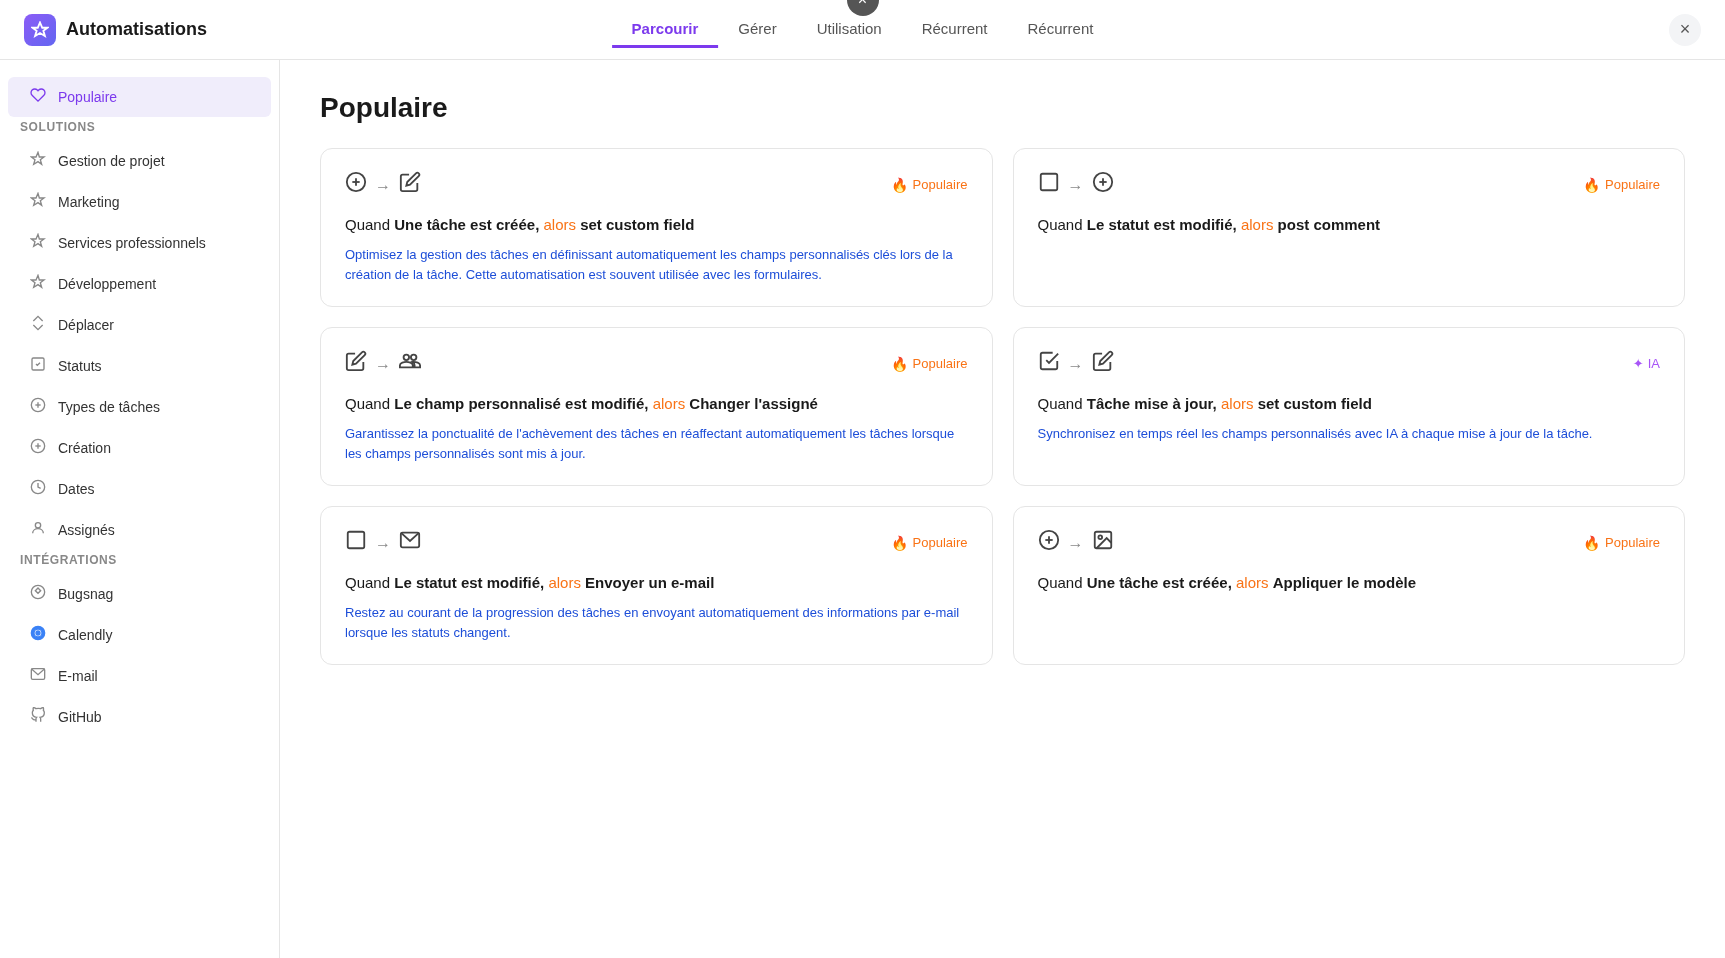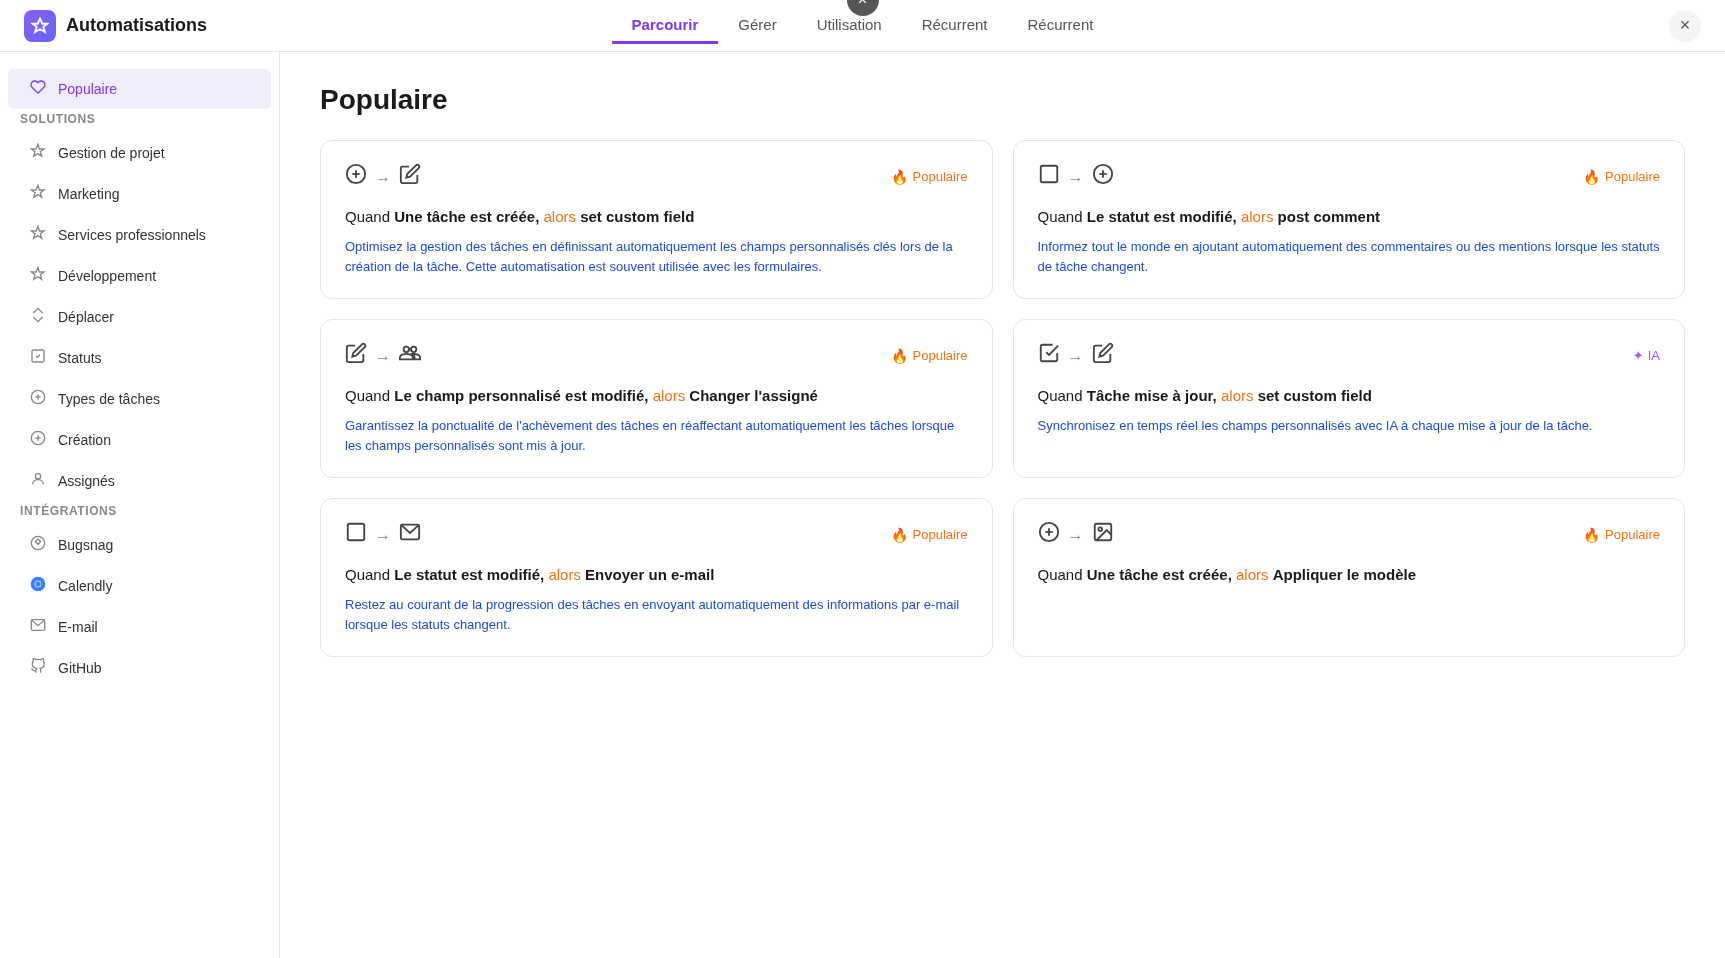--- a/index.html
+++ b/index.html
@@ -11,21 +11,21 @@
       overflow: hidden;
       display: flex;
       flex-direction: column;
     }
 
     
     .top-bar {
       display: flex;
       align-items: center;
       padding: 0 24px;
-      height: 52px;
+      height: 60px;
       border-bottom: 1px solid #e5e5e5;
       flex-shrink: 0;
       position: relative;
     }
     .app-logo {
       display: flex;
       align-items: center;
       gap: 10px;
       font-size: 18px;
       font-weight: 600;
@@ -322,20 +322,29 @@
             <circle cx="12" cy="12" r="10"></circle>
             <line x1="12" y1="8" x2="12" y2="16"></line>
             <line x1="8" y1="12" x2="16" y2="12"></line>
           </svg>
       </span>
       <span>Création</span>
     </div>
     <div class="sidebar-item">
       <span class="sidebar-icon">
         <svg width="16" height="16" viewBox="0 0 24 24" fill="none" stroke="#888" stroke-width="2">
+            <circle cx="12" cy="12" r="10"></circle>
+            <polyline points="12 6 12 12 16 14"></polyline>
+          </svg>
+      </span>
+      <span>Dates</span>
+    </div>
+    <div class="sidebar-item">
+      <span class="sidebar-icon">
+        <svg width="16" height="16" viewBox="0 0 24 24" fill="none" stroke="#888" stroke-width="2">
             <circle cx="12" cy="8" r="4"></circle>
             <path d="M4 20c0-4 3.6-7 8-7s8 3 8 7"></path>
           </svg>
       </span>
       <span>Assignés</span>
     </div>
 
     <div class="sidebar-section-label">Intégrations</div>
     <div class="sidebar-item">
       <span class="sidebar-icon">
@@ -432,21 +441,20 @@
             <span class="badge-flame">🔥</span>
             <span>Populaire</span>
           </div>
         </div>
         <div class="card-title">
           <span class="when">Quand</span>
           <strong>Le statut est modifié,</strong>
           <span class="then"> alors</span>
           <strong> post comment</strong>
         </div>
-        <div class="card-desc">Informez tout le monde en ajoutant automatiquement des commentaires ou des mentions lorsque les statuts de tâche changent.</div>
       </div>
 
       <div class="card">
         <div class="card-header">
           <div class="card-icons">
             <span>
               <svg width="22" height="22" viewBox="0 0 24 24" fill="none" stroke="#444" stroke-width="2">
                   <path d="M11 4H4a2 2 0 0 0-2 2v14a2 2 0 0 0 2 2h14a2 2 0 0 0 2-2v-7"></path>
                   <path d="M18.5 2.5a2.121 2.121 0 0 1 3 3L12 15l-4 1 1-4 9.5-9.5z"></path>
                 </svg>

